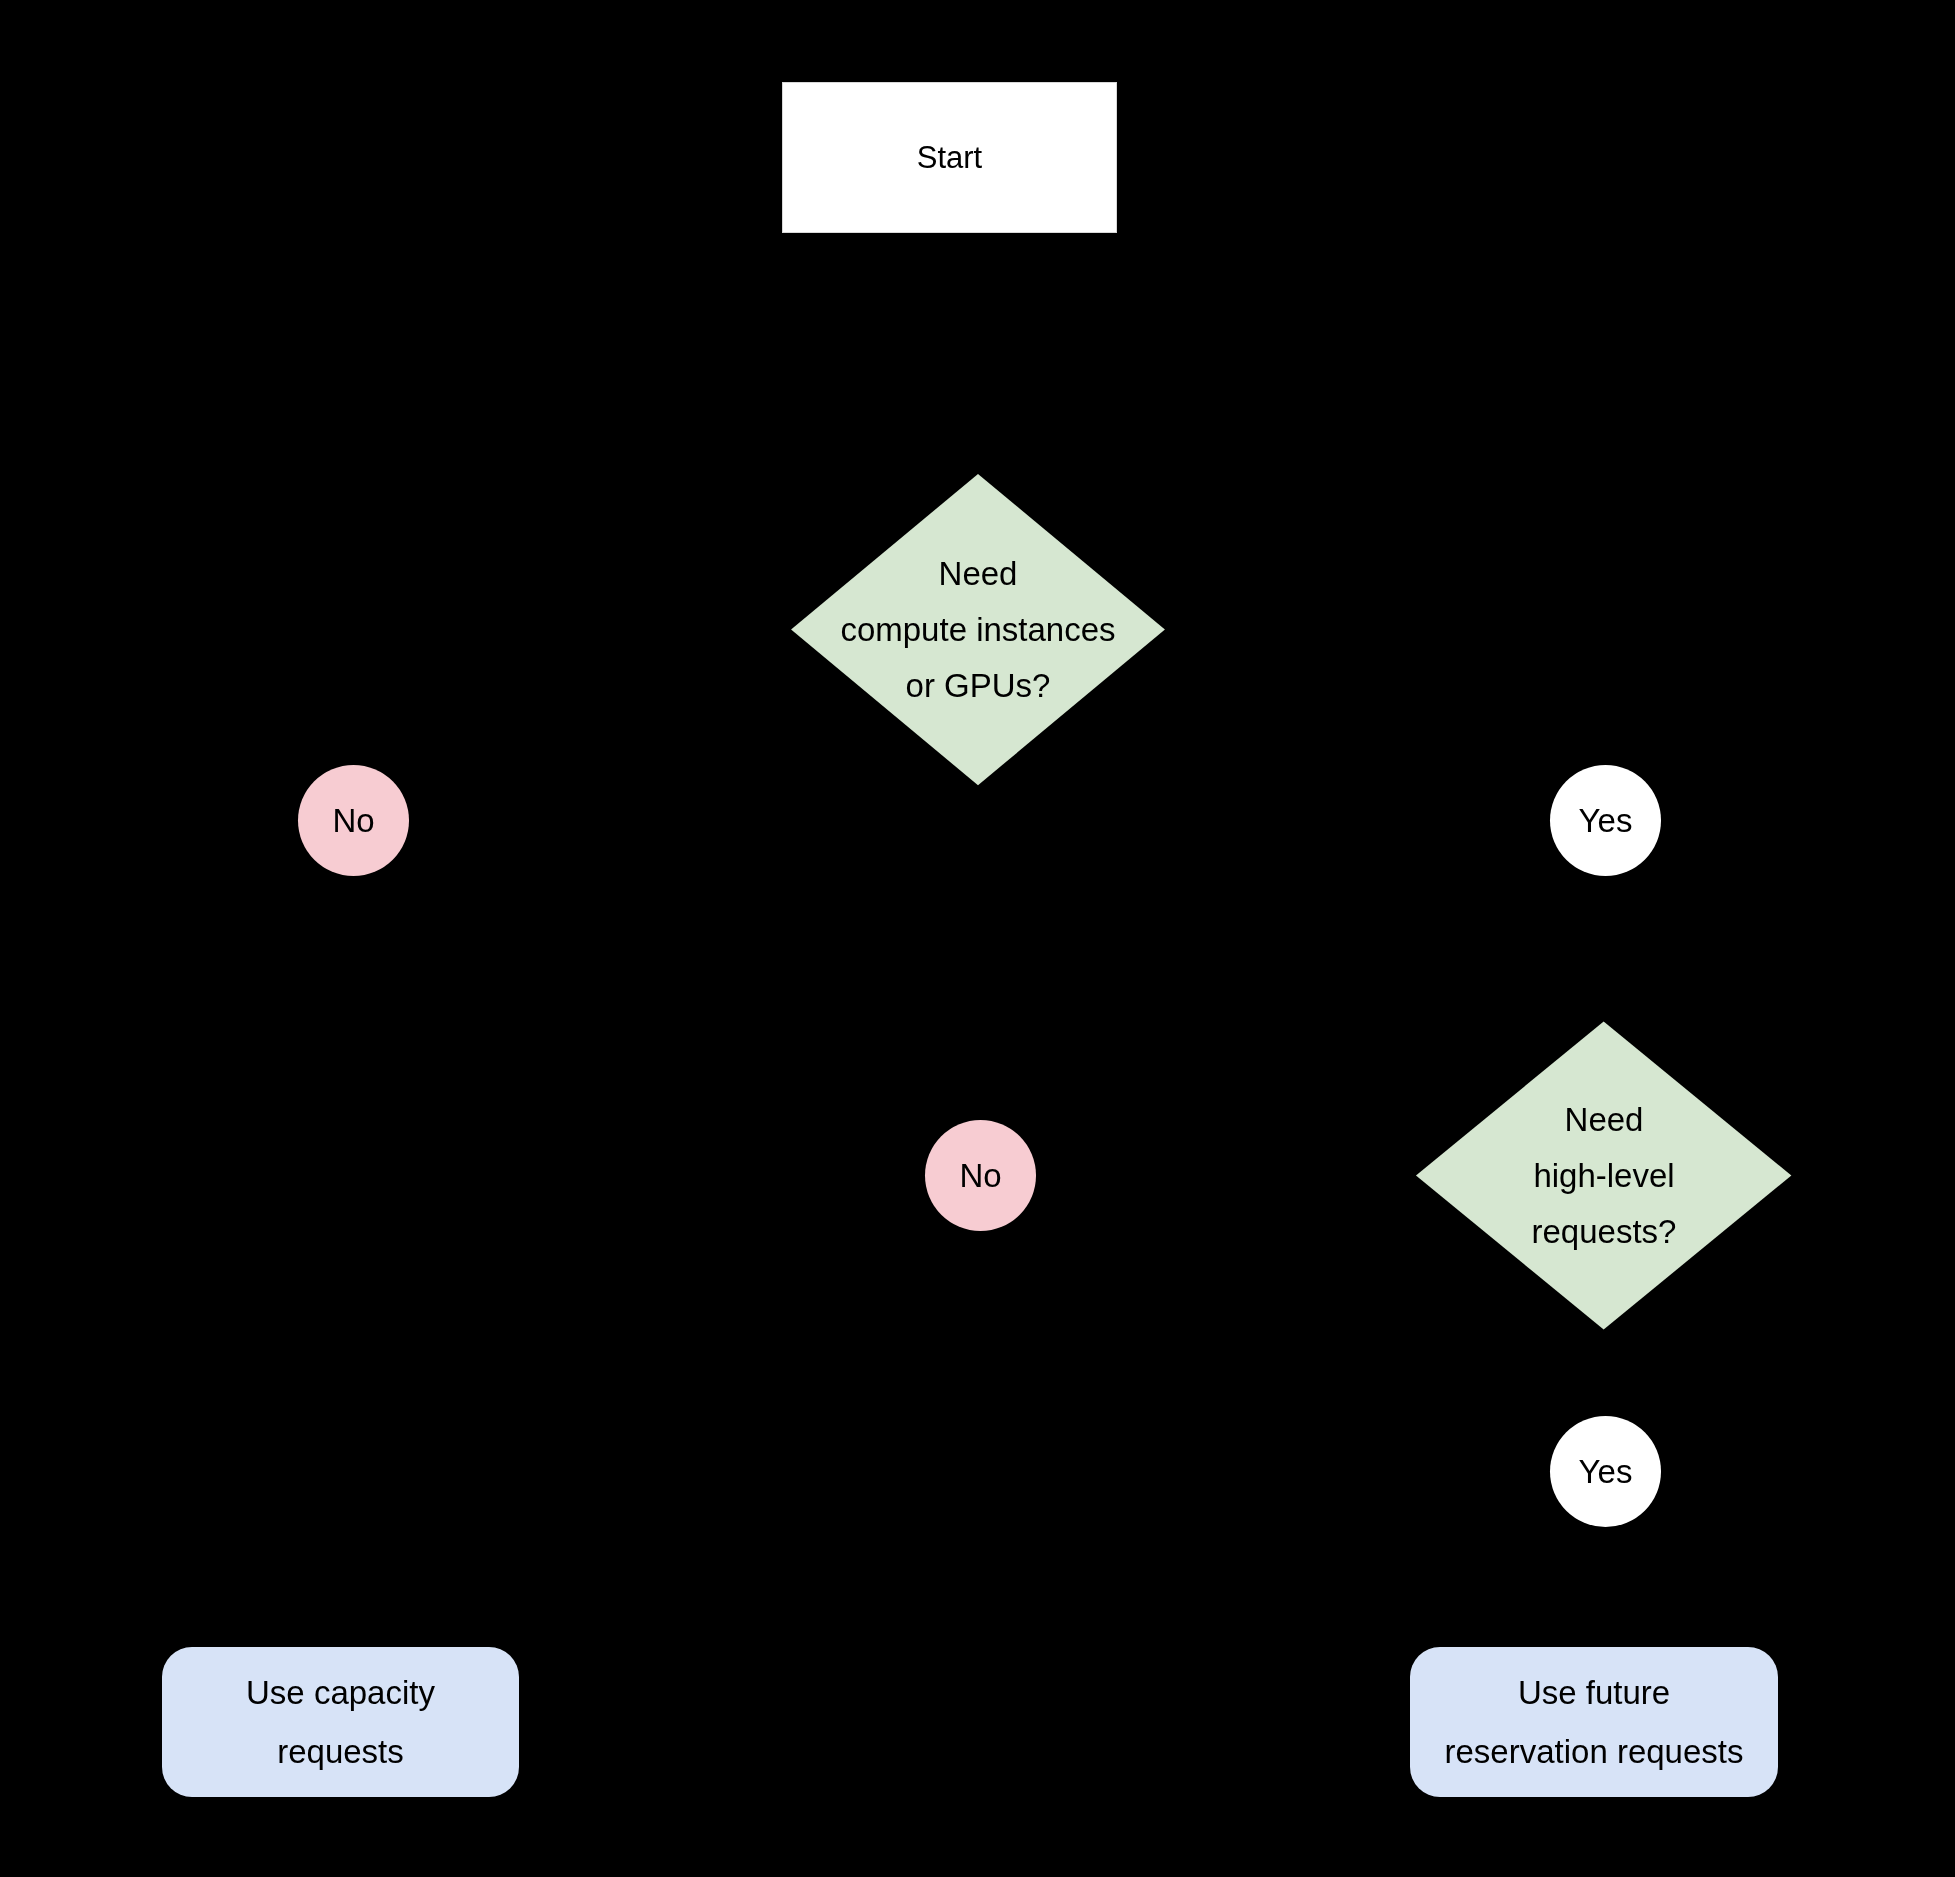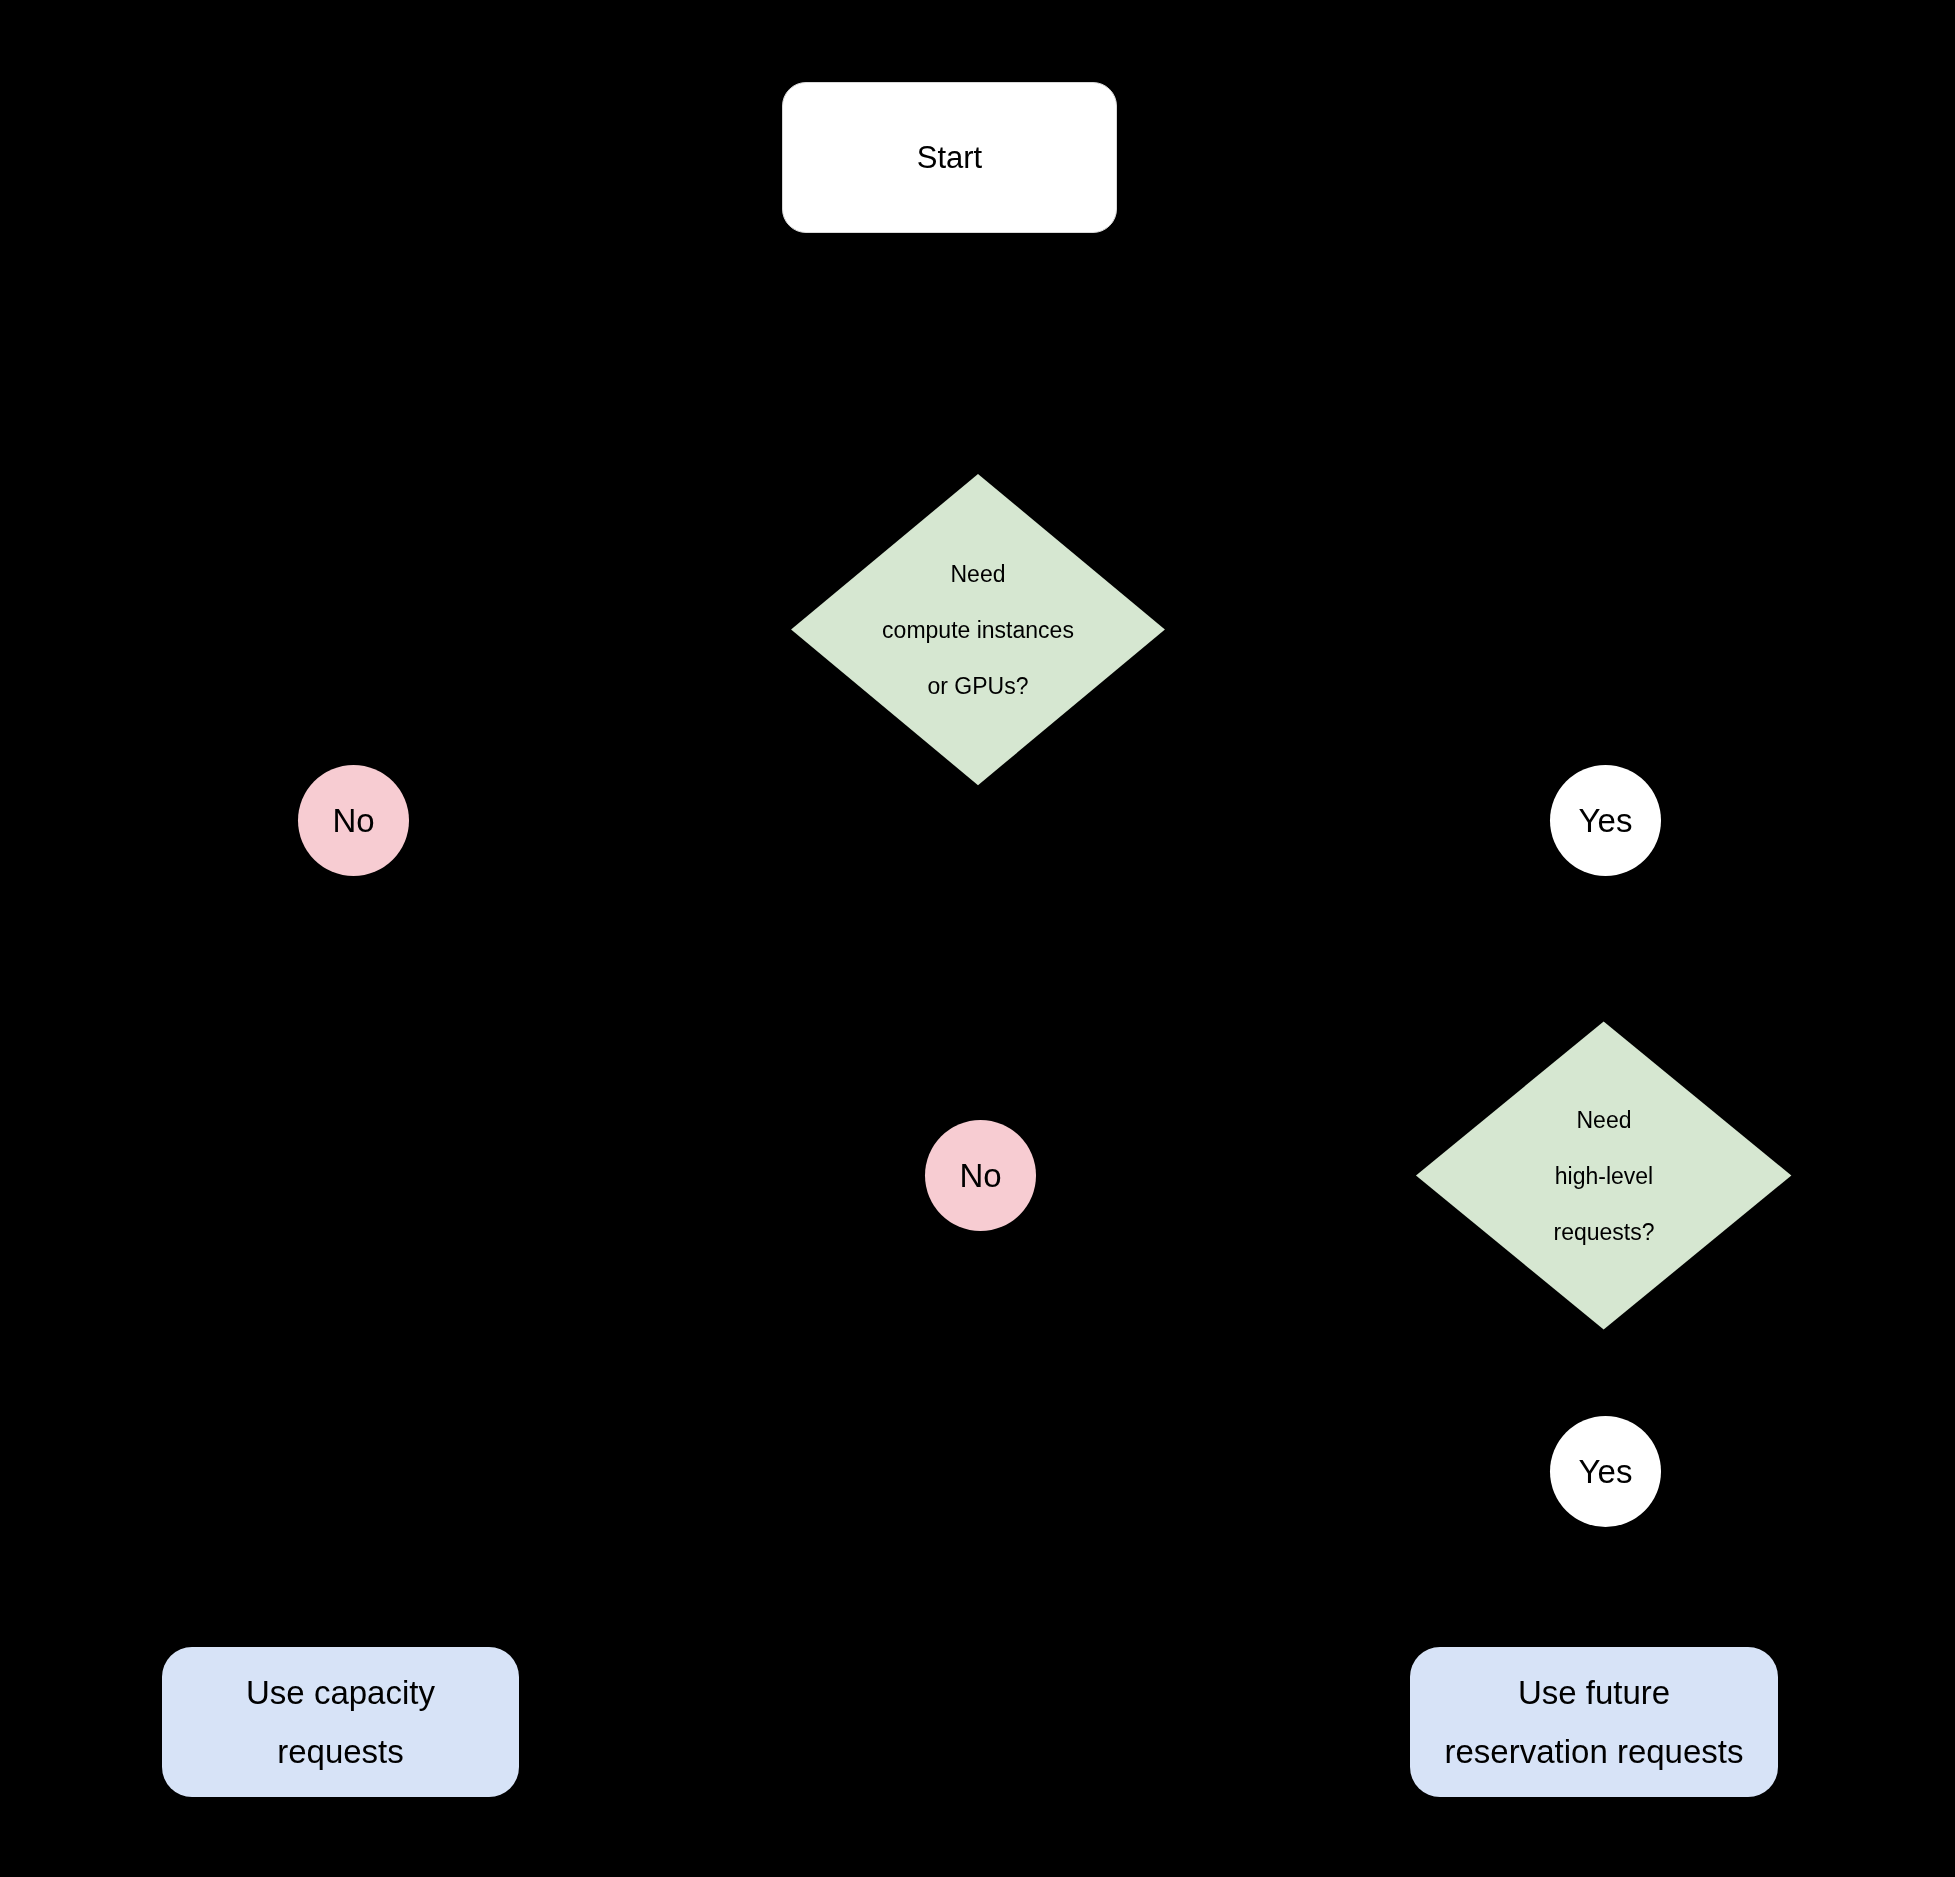--- a/index.html
+++ b/index.html
@@ -24,33 +24,32 @@
     height: 1877px;
   }
   .node {
     position: absolute;
     display: flex;
     flex-direction: column;
     align-items: center;
     justify-content: center;
     text-align: center;
     box-sizing: border-box;
-    border-radius: 24px;
   }
   .start-box {
     left: 782px;
     top: 82px;
     width: 335px;
     height: 151px;
     background: #ffffff;
     border: 1.6px solid #d8d8d8;
     font-size: 31px;
   }
   .diamond-label {
-    font-size: 23px;
+    font-size: 33px;
     line-height: 56px;
     pointer-events: none;
   }
   .diamond-label.d1 { left: 794px; top: 516px;  width: 368px; height: 227px; }
   .diamond-label.d2 { left: 1428px; top: 1062px; width: 352px; height: 227px; }
   .circle {
     width: 111px;
     height: 111px;
     border-radius: 50%;
     font-size: 33px;

